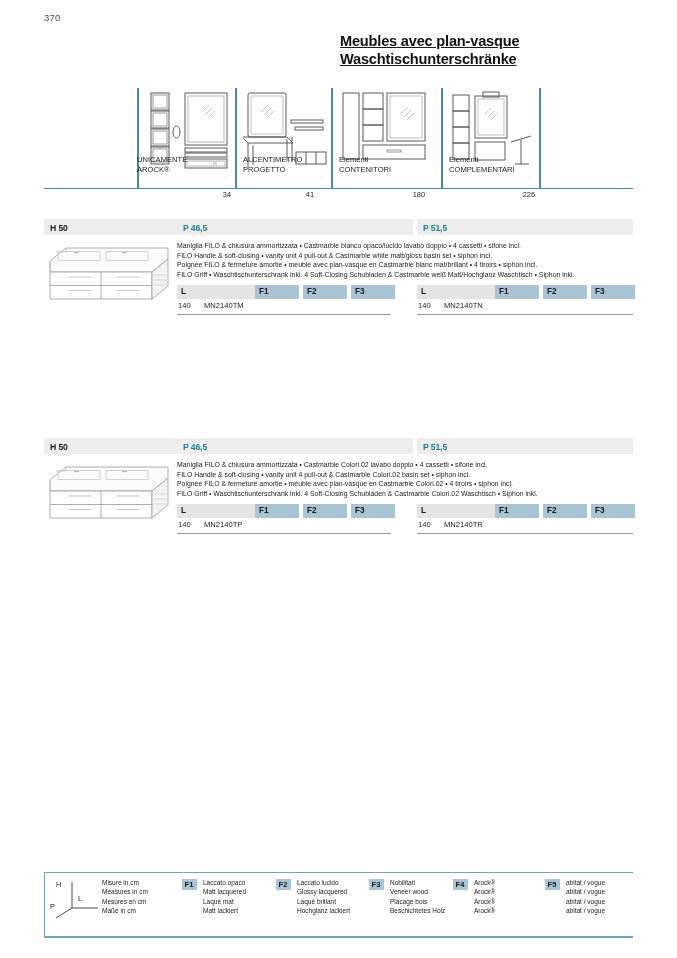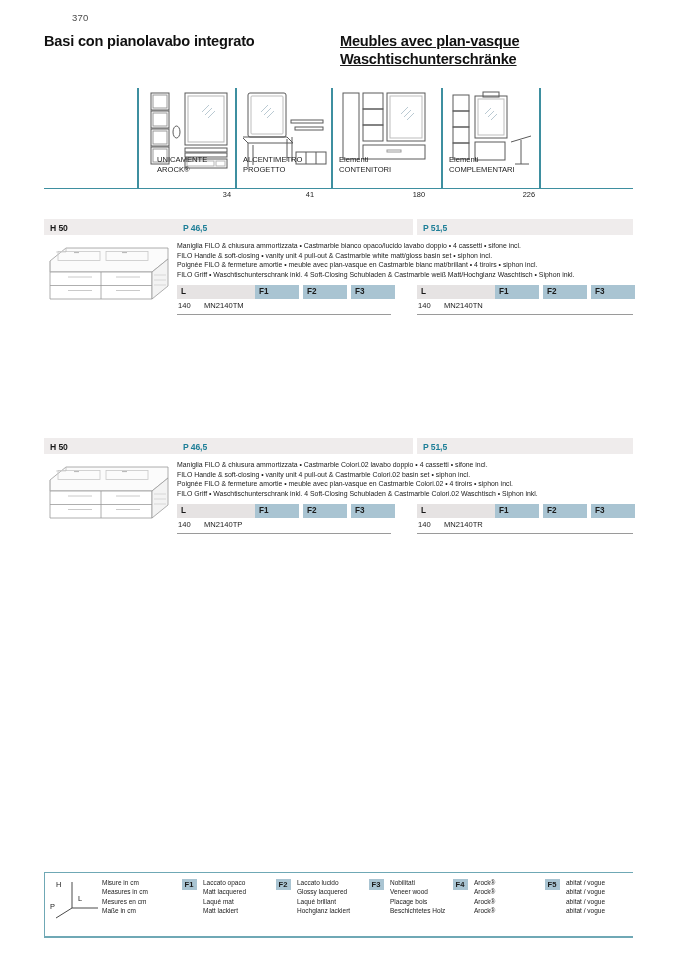--- a/index.html
+++ b/index.html
@@ -8,21 +8,21 @@
     background: #ffffff;
     font-family: "Liberation Sans", sans-serif;
     color: #1a1a1a;
     overflow: hidden;
   }
   .page { position: relative; width: 677px; height: 958px; }
 
   
   .page-number {
     position: absolute; left: 44px; top: 12px;
-    font-size: 9.5px; color: #4a4a4a; letter-spacing: .2px; margin-left: 28px;
+    font-size: 9.5px; color: #4a4a4a; letter-spacing: .2px;
   }
 
   
   .titles { position: absolute; left: 44px; top: 33px; width: 600px; }
   .title-col { position: absolute; top: 0; }
   .title-col.left { left: 0; }
   .title-col.right { left: 296px; text-decoration: underline; }
   .title-line {
     font-size: 14.6px; font-weight: bold; line-height: 17.6px;
     letter-spacing: -0.2px; color: #111;
@@ -137,21 +137,20 @@
 </style>
 </head>
 <body>
 
 <div class="page">
 
   <div class="page-number">370</div>
 
   <div class="titles">
     <div class="title-col left">
-      <div class="title-line">Basi con pianolavabo integrato</div>
     </div>
     <div class="title-col right">
       <div class="title-line">Meubles avec plan-vasque</div>
       <div class="title-line">Waschtischunterschränke</div>
     </div>
   </div>
 
   <div class="navstrip">
     <div class="nav-baseline"></div>
 
@@ -176,21 +175,21 @@
           <rect x="40" y="3" width="42" height="52"></rect>
           <rect x="43" y="6" width="36" height="46" stroke="#b5b5b5"></rect>
           <path d="M57 22 l7 -7 M60 25 l7 -7 M63 28 l7 -7" stroke="#b9c9d2"></path>
           <rect x="40" y="58" width="42" height="4"></rect>
           <rect x="40" y="63" width="42" height="4"></rect>
           <rect x="40" y="69" width="42" height="9"></rect>
           <rect x="42" y="71" width="27" height="5" stroke="#b5b5b5"></rect>
           <rect x="71" y="71" width="9" height="5" stroke="#b5b5b5"></rect>
         </g>
       </svg>
-      <div class="nav-label" style="left:20px">
+      <div class="nav-label" style="left:0">
         <span class="l1">UNICAMENTE</span>
         <span class="l2">AROCK®</span>
       </div>
       <div class="nav-num" style="right:4px;width:40px">34</div>
     </div>
 
     <div class="nav-cell" style="left:191px;width:83px">
       <svg class="nav-art" style="left:8px" width="86" height="80" viewBox="0 0 86 80">
         <g fill="none" stroke="#5a5a5a" stroke-width="1">
           <rect x="5" y="3" width="38" height="44" rx="2"></rect>

